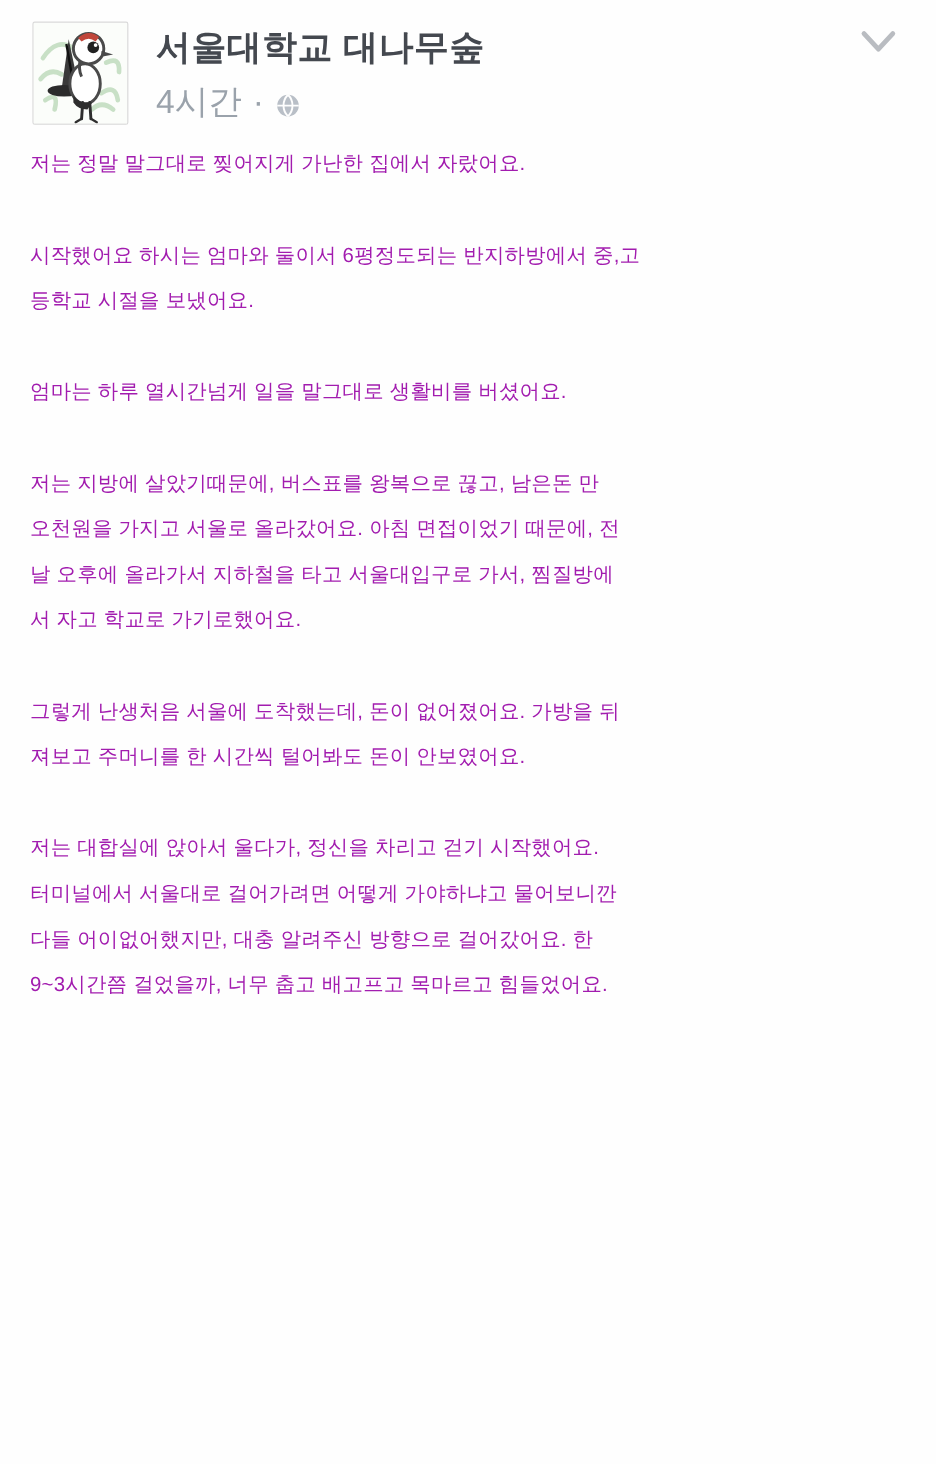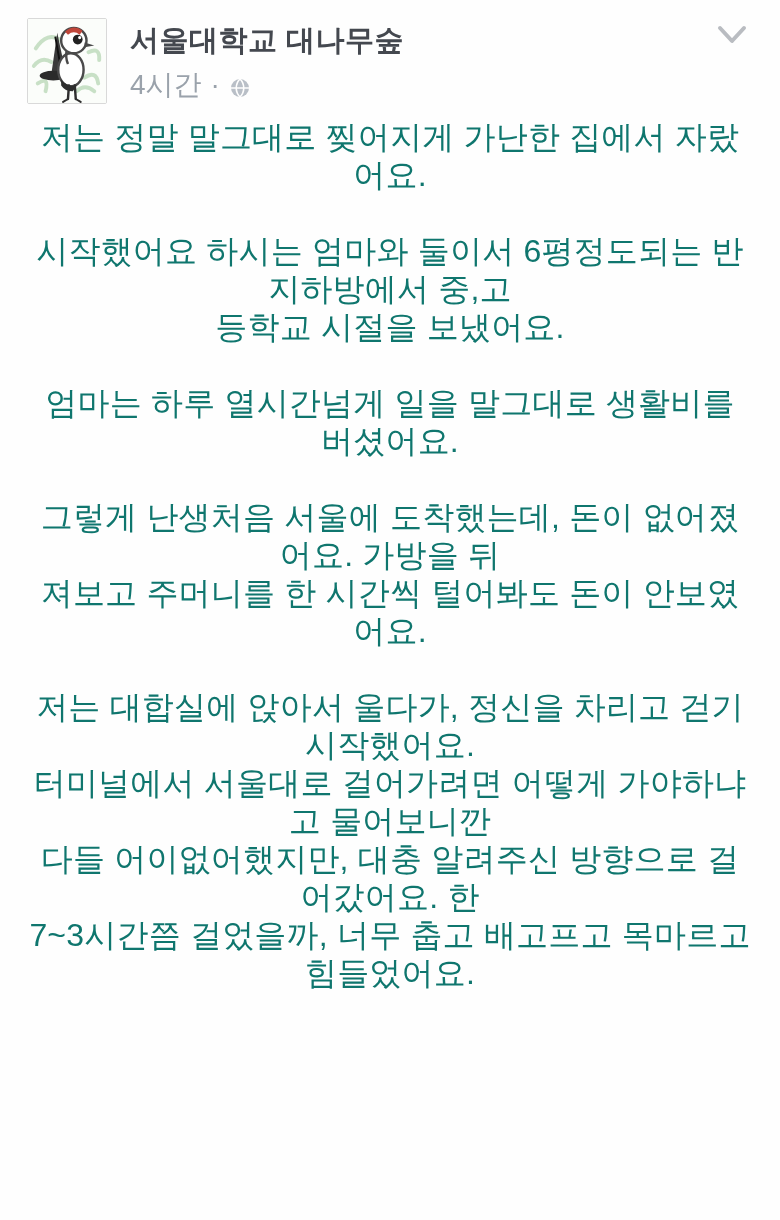--- a/index.html
+++ b/index.html
@@ -68,25 +68,24 @@
     width: 36px;
     height: 28px;
     background: transparent;
     border: none;
     padding: 0;
     cursor: pointer;
   }
   .post-content {
     margin-top: 14px;
     padding: 0 25px;
-    font-size: 32px;
+    font-size: 17px;
     line-height: 38px;
-    color: #0f766e;
+    color: #a21caf;
     letter-spacing: 0.2px;
-    text-align: center;
   }
   .post-paragraph {
     white-space: pre-line;
     margin: 0 0 38px 0;
   }
   .post-paragraph:last-child { margin-bottom: 0; }
 </style>
 </head>
 <body>
 
@@ -146,21 +145,25 @@
         </svg>
       </span>
     </button>
   </div>
 
   <div class="post-content">
     <div class="post-paragraph">저는 정말 말그대로 찢어지게 가난한 집에서 자랐어요.</div>
     <div class="post-paragraph">시작했어요 하시는 엄마와 둘이서 6평정도되는 반지하방에서 중,고
 등학교 시절을 보냈어요.</div>
     <div class="post-paragraph">엄마는 하루 열시간넘게 일을 말그대로 생활비를 버셨어요.</div>
+    <div class="post-paragraph">저는 지방에 살았기때문에, 버스표를 왕복으로 끊고, 남은돈 만
+오천원을 가지고 서울로 올라갔어요. 아침 면접이었기 때문에, 전
+날 오후에 올라가서 지하철을 타고 서울대입구로 가서, 찜질방에
+서 자고 학교로 가기로했어요.</div>
     <div class="post-paragraph">그렇게 난생처음 서울에 도착했는데, 돈이 없어졌어요. 가방을 뒤
 져보고 주머니를 한 시간씩 털어봐도 돈이 안보였어요.</div>
     <div class="post-paragraph">저는 대합실에 앉아서 울다가, 정신을 차리고 걷기 시작했어요.
 터미널에서 서울대로 걸어가려면 어떻게 가야하냐고 물어보니깐
 다들 어이없어했지만, 대충 알려주신 방향으로 걸어갔어요. 한
-7~3시간쯤 걸었을까, 너무 춥고 배고프고 목마르고 힘들었어요.</div>
+9~3시간쯤 걸었을까, 너무 춥고 배고프고 목마르고 힘들었어요.</div>
   </div>
 
 </div>
 
 </body></html>

